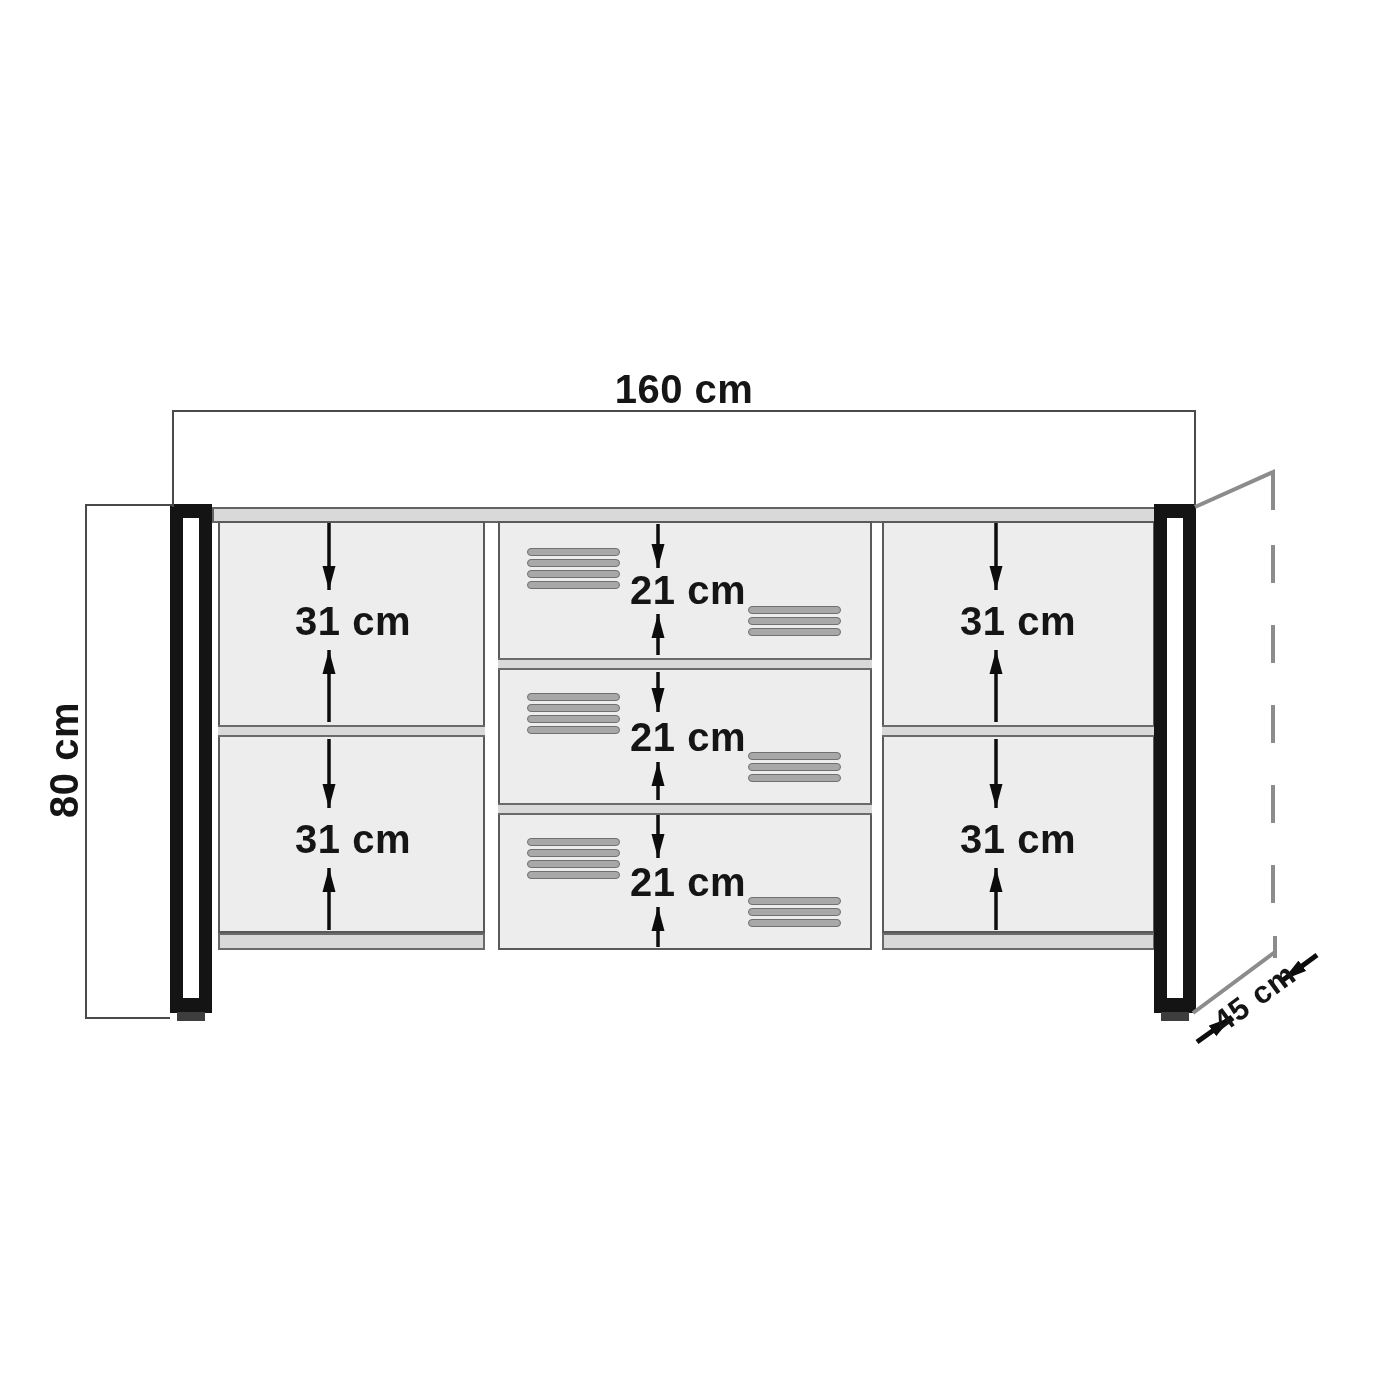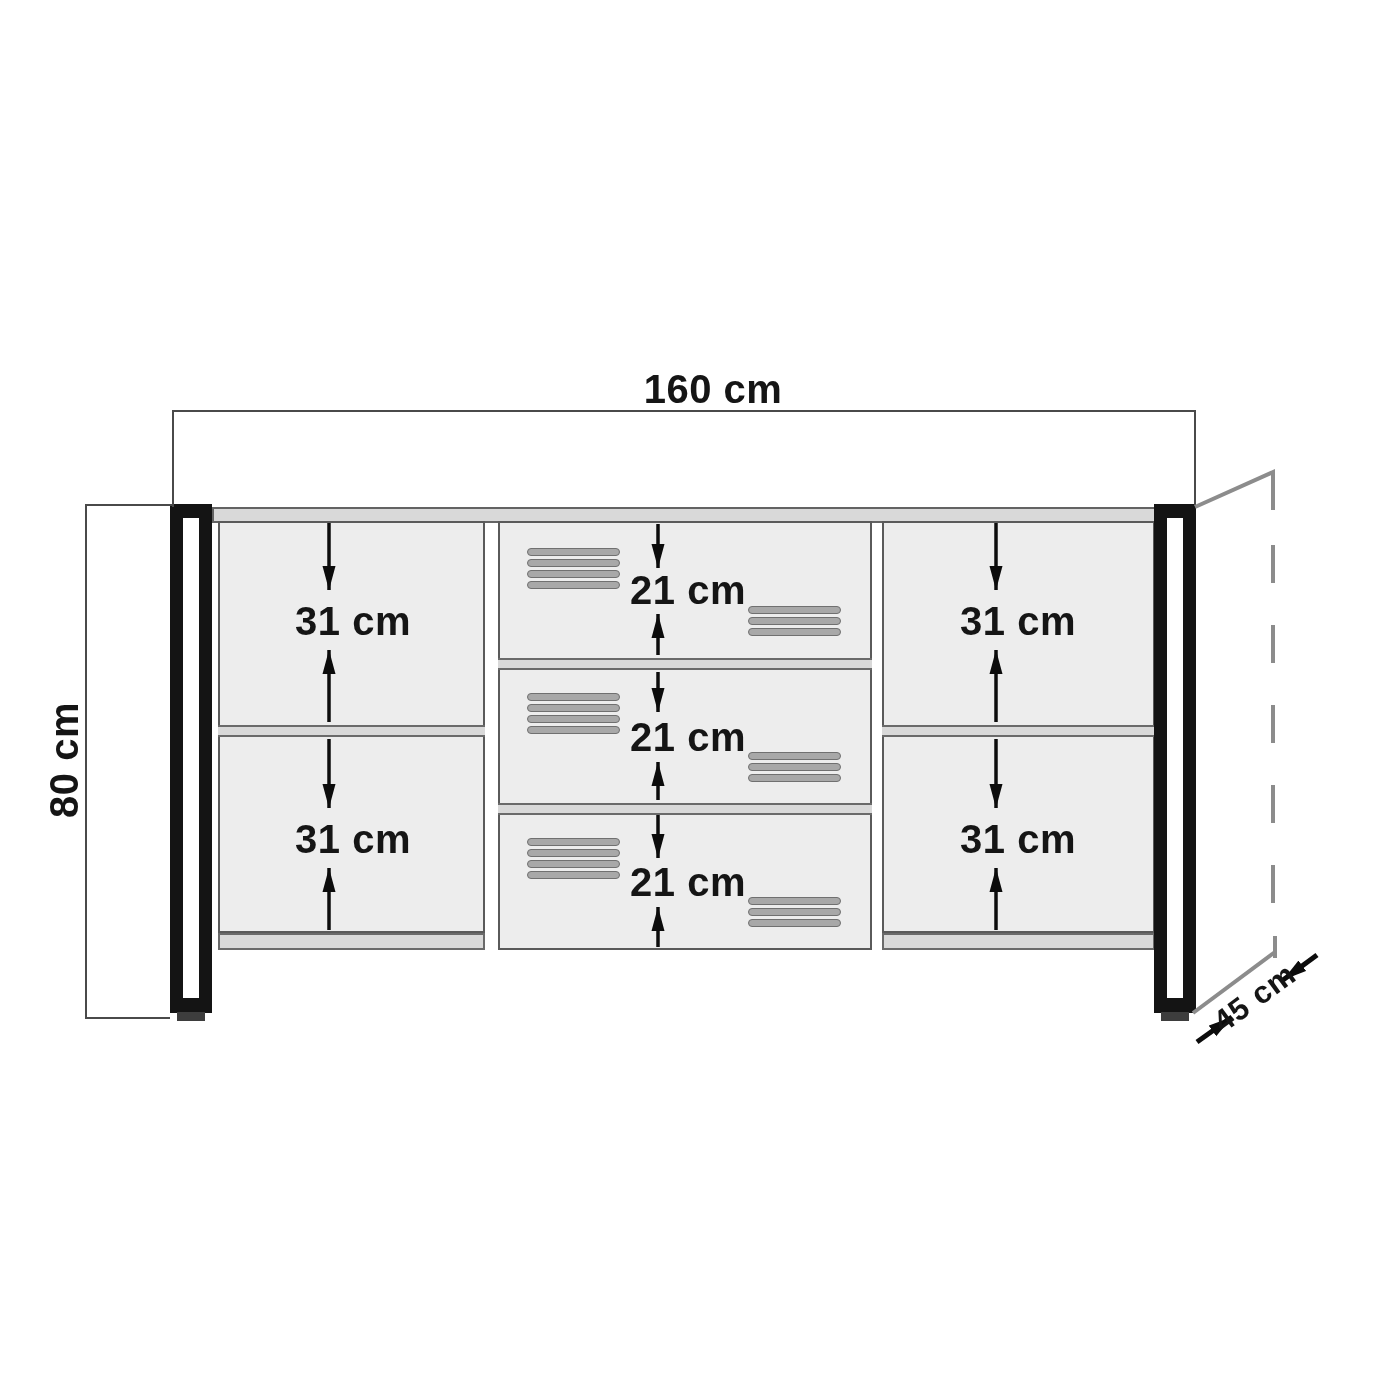--- a/index.html
+++ b/index.html
@@ -121,21 +121,21 @@
     <line x1="658" y1="655" x2="658" y2="614" stroke="#0c0c0c" stroke-width="3.5" marker-end="url(#ah)"></line>
     <line x1="658" y1="672" x2="658" y2="712" stroke="#0c0c0c" stroke-width="3.5" marker-end="url(#ah)"></line>
     <line x1="658" y1="800" x2="658" y2="762" stroke="#0c0c0c" stroke-width="3.5" marker-end="url(#ah)"></line>
     <line x1="658" y1="815" x2="658" y2="858" stroke="#0c0c0c" stroke-width="3.5" marker-end="url(#ah)"></line>
     <line x1="658" y1="947" x2="658" y2="907" stroke="#0c0c0c" stroke-width="3.5" marker-end="url(#ah)"></line>
 
     <line x1="1197" y1="1042" x2="1232" y2="1017" stroke="#0c0c0c" stroke-width="5" marker-end="url(#ah)"></line>
     <line x1="1317" y1="955" x2="1283" y2="980" stroke="#0c0c0c" stroke-width="5" marker-end="url(#ah)"></line>
   </svg>
 
-  <div class="dim" style="left:713px;top:389px;">160 cm</div>
+  <div class="dim" style="left:684px;top:389px;">160 cm</div>
   <div class="dim v" style="left:64px;top:760px;">80 cm</div>
   <div class="dim depth" style="left:1255px;top:998px;">45 cm</div>
 
   <div class="dim" style="left:353px;top:621px;">31 cm</div>
   <div class="dim" style="left:353px;top:839px;">31 cm</div>
 
   <div class="dim" style="left:688px;top:590px;">21 cm</div>
   <div class="dim" style="left:688px;top:737px;">21 cm</div>
   <div class="dim" style="left:688px;top:882px;">21 cm</div>
 

